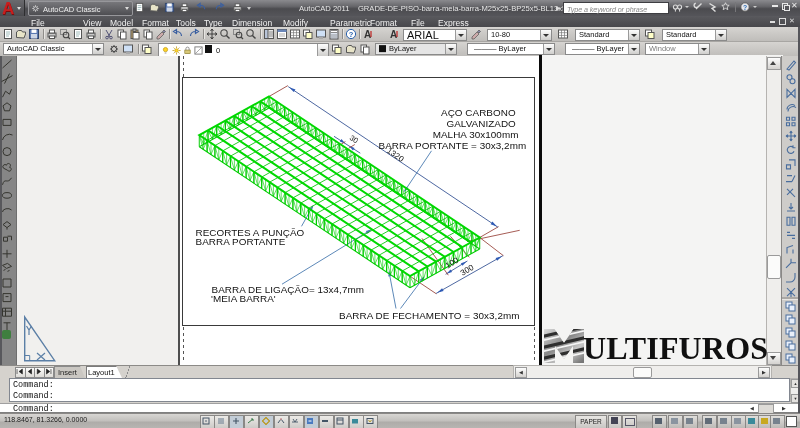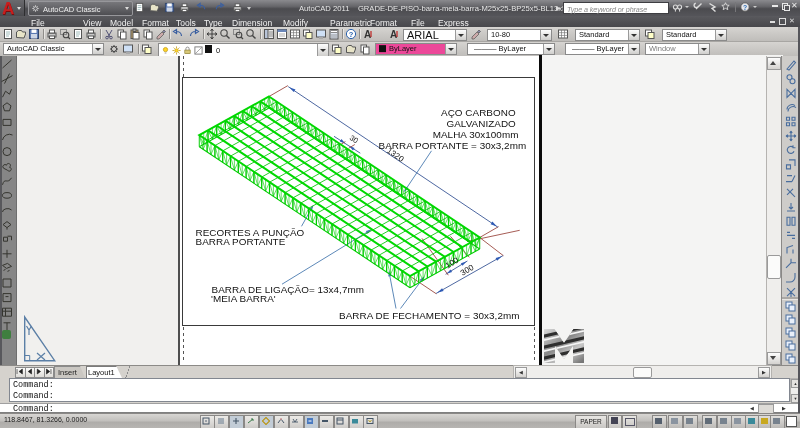--- a/index.html
+++ b/index.html
@@ -307,21 +307,21 @@
       <rect x="4" y="4.5" width="6" height="6" fill="#ffffc8" stroke="#555"></rect>
     </svg>
 <svg style="position:absolute;left:345px;top:43px" width="12" height="12" viewBox="0 0 12 12">
       <path d="M1.5 9.5V4l2-1.5h3l1 1.5h3v2l-1.5 4z" fill="#e8e4c8" stroke="#555"></path>
     </svg>
 <svg style="position:absolute;left:359px;top:43px" width="12" height="12" viewBox="0 0 12 12">
       <rect x="2" y="2" width="5.5" height="7" fill="#fff" stroke="#555"></rect>
       <rect x="4.5" y="4" width="5.5" height="7" fill="#fff" stroke="#555"></rect>
     </svg>
 
-<div style="position:absolute;left:375px;top:43px;width:82px;height:12px;background:#ec4899;border:1px solid #8a8a8a;box-sizing:border-box;">
+<div style="position:absolute;left:375px;top:43px;width:82px;height:12px;background:#e5e5e5;border:1px solid #8a8a8a;box-sizing:border-box;">
       <div style="position:absolute;left:3px;top:50%;transform:translateY(-54%);font-size:7.5px;color:#111;white-space:nowrap;"><span style="display:inline-block;width:7px;height:7px;background:#111;margin-right:3px;vertical-align:-1px;"></span>ByLayer</div>
       <div style="position:absolute;right:0;top:0;width:10px;height:100%;background:linear-gradient(#fdfdfd,#cfcecc);border-left:1px solid #9a9a9a;"></div>
       <div style="position:absolute;right:2px;top:50%;transform:translateY(-30%);width:0;height:0;border-left:3px solid transparent;border-right:3px solid transparent;border-top:3.5px solid #333;"></div>
     </div>
 
 <div style="position:absolute;left:467px;top:43px;width:88px;height:12px;background:#fff;border:1px solid #8a8a8a;box-sizing:border-box;">
       <div style="position:absolute;left:6px;top:50%;transform:translateY(-54%);font-size:7.5px;color:#111;white-space:nowrap;">——— ByLayer</div>
       <div style="position:absolute;right:0;top:0;width:10px;height:100%;background:linear-gradient(#fdfdfd,#cfcecc);border-left:1px solid #9a9a9a;"></div>
       <div style="position:absolute;right:2px;top:50%;transform:translateY(-30%);width:0;height:0;border-left:3px solid transparent;border-right:3px solid transparent;border-top:3.5px solid #333;"></div>
     </div>
@@ -417,20 +417,21 @@
           <path d="M2 39V5h10.5L22 19 31.5 5H42v34H31V22l-9 13-9-13v17z"></path>
         </clipPath>
       </defs>
       <g clip-path="url(#mclip)">
         <rect x="0" y="0" width="44" height="41" fill="url(#met)"></rect>
         <path d="M-6 14L50 1M-6 25L50 12M-6 36L50 23" stroke="#2e2e2e" stroke-width="3"></path>
         <path d="M-6 18L50 5M-6 29L50 16M-6 40L50 27" stroke="#f5f5f5" stroke-width="1.6"></path>
       </g>
     </svg>
 
+<div style="position:absolute;left:583px;top:329.5px;width:195px;font-family:'Liberation Serif',serif;font-weight:bold;font-size:32px;letter-spacing:0.15px;color:#101010;z-index:6;">ULTIFUROS</div>
 
 <div style="position:absolute;left:0;top:56px;width:14px;height:310px;background:#868686;border-right:1px solid #6e6e6e;border-left:2px solid #58585c;"></div>
 <svg style="position:absolute;left:1px;top:58px" width="12" height="280" viewBox="0 0 12 280" fill="none" stroke="#35352f" stroke-width="1">
 <path transform="translate(0.5 0.0)" d="M1 10L10 2"></path>
 <path transform="translate(0.5 14.6)" d="M0 9L11 3M3 11L8 1"></path>
 <path transform="translate(0.5 29.2)" d="M1 10L4 4l4 3 2-5"></path>
 <path transform="translate(0.5 43.8)" d="M5.5 1l4 3-1.5 5h-5L1.5 4z"></path>
 <path transform="translate(0.5 58.4)" d="M1.5 3h8v6h-8z"></path>
 <path transform="translate(0.5 73.0)" d="M1 9a7 7 0 0110-5"></path>
 <path transform="translate(0.5 87.6)" d="M5.5 6m-4 0a4 4 0 108 0a4 4 0 10-8 0"></path>

